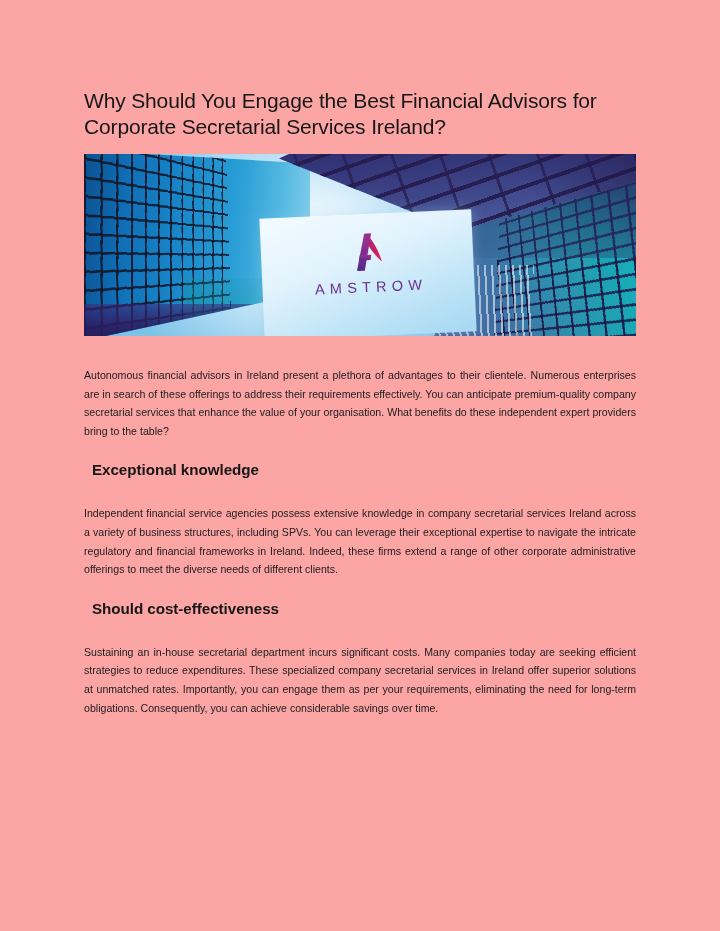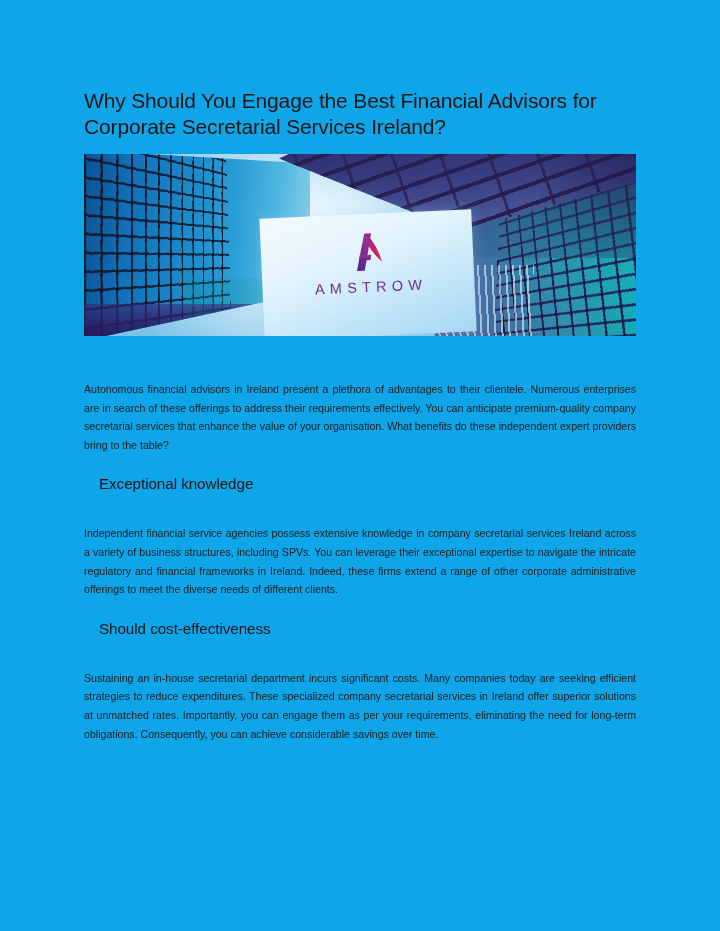--- a/index.html
+++ b/index.html
@@ -10,21 +10,21 @@
     width: 720px;
     height: 931px;
     background: #fbe8d9;
     font-family: "Liberation Sans", sans-serif;
     overflow: hidden;
   }
   .page {
     position: relative;
     width: 720px;
     height: 931px;
-    background: #0ea5e9;
+    background: #fca5a5;
     box-sizing: border-box;
   }
   .content {
     position: absolute;
     left: 84px;
     top: 88px;
     width: 552px;
   }
 
   
@@ -190,30 +190,30 @@
 
   
   .body-para {
     font-size: 10.6px;
     line-height: 18.6px;
     color: #1c1c1c;
     text-align: justify;
     text-justify: inter-word;
     margin: 0;
   }
-  .para-first { margin-top: 44px; }
+  .para-first { margin-top: 30px; }
   .section-head {
     font-size: 15.2px;
     line-height: 20px;
     color: #161616;
-    font-weight: 400;
-    margin: 20px 0 0 15px;
+    font-weight: 700;
+    margin: 20px 0 0 8px;
     letter-spacing: -0.05px;
   }
-  .para-after-head { margin-top: 30px; }
+  .para-after-head { margin-top: 24px; }
 </style>
 </head>
 <body>
 
 <div class="page">
   <div class="content">
 
     <h1 class="doc-title">Why Should You Engage the Best Financial Advisors for Corporate Secretarial Services Ireland?</h1>
 
     <div class="banner">

